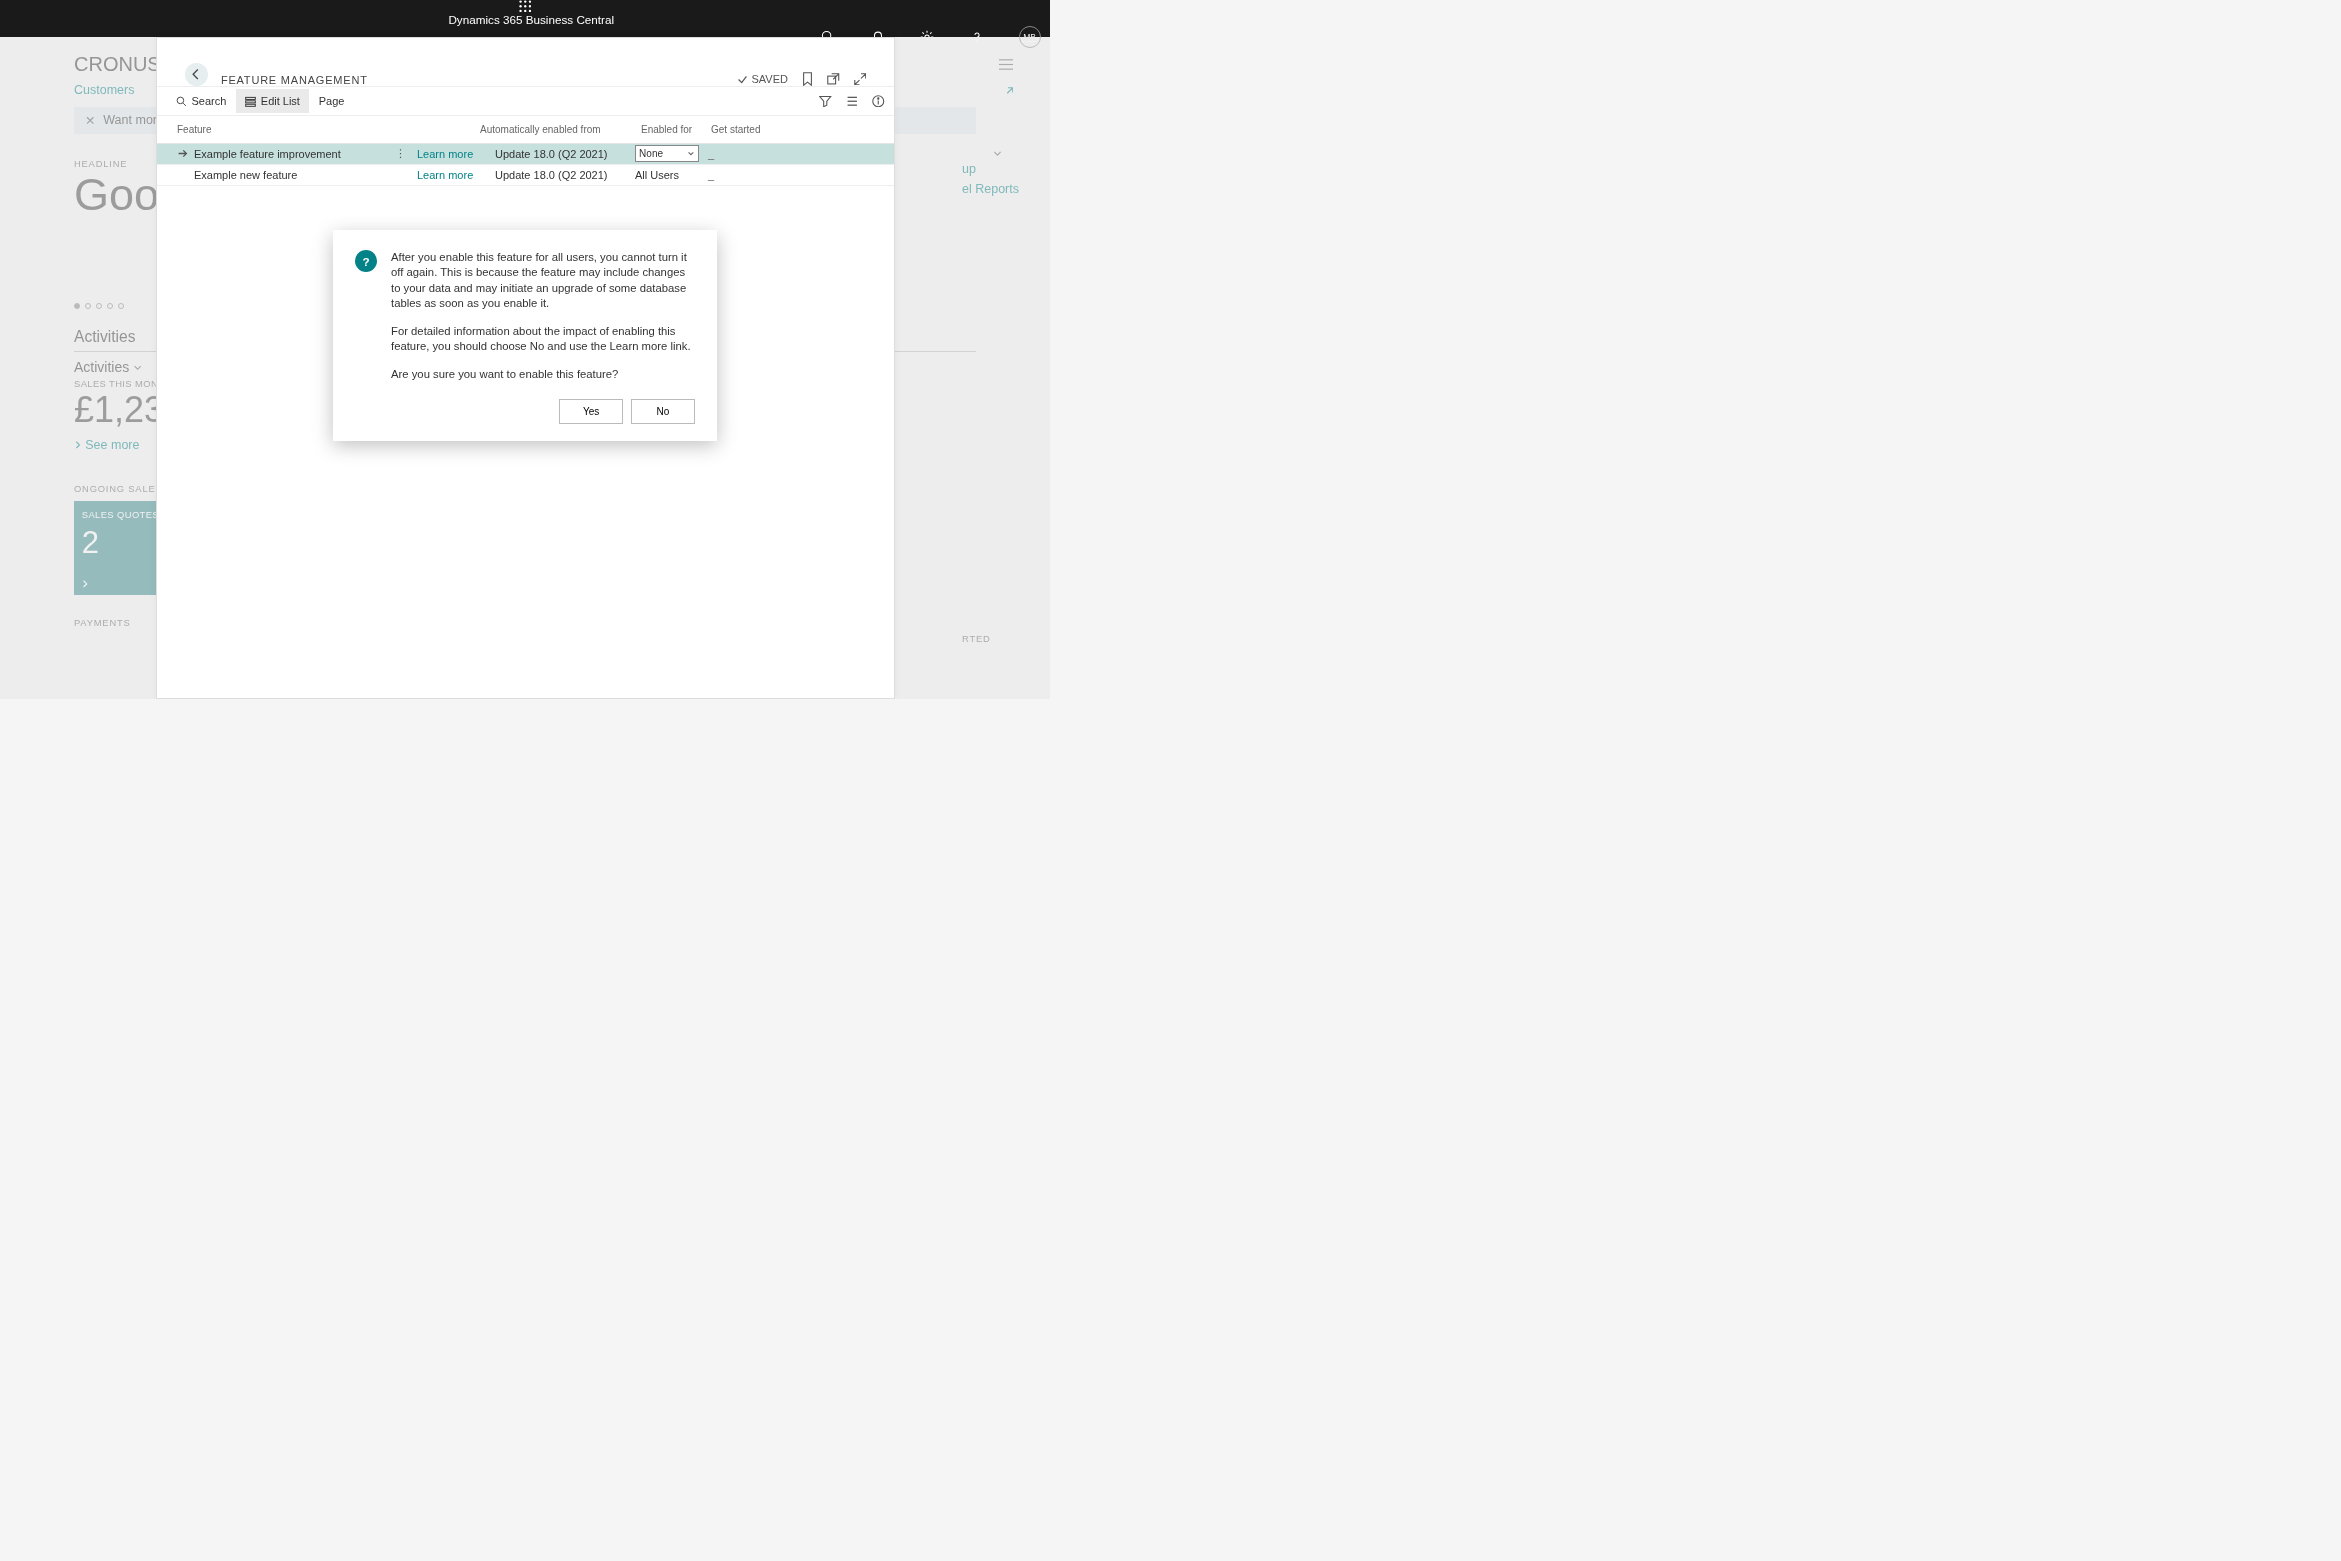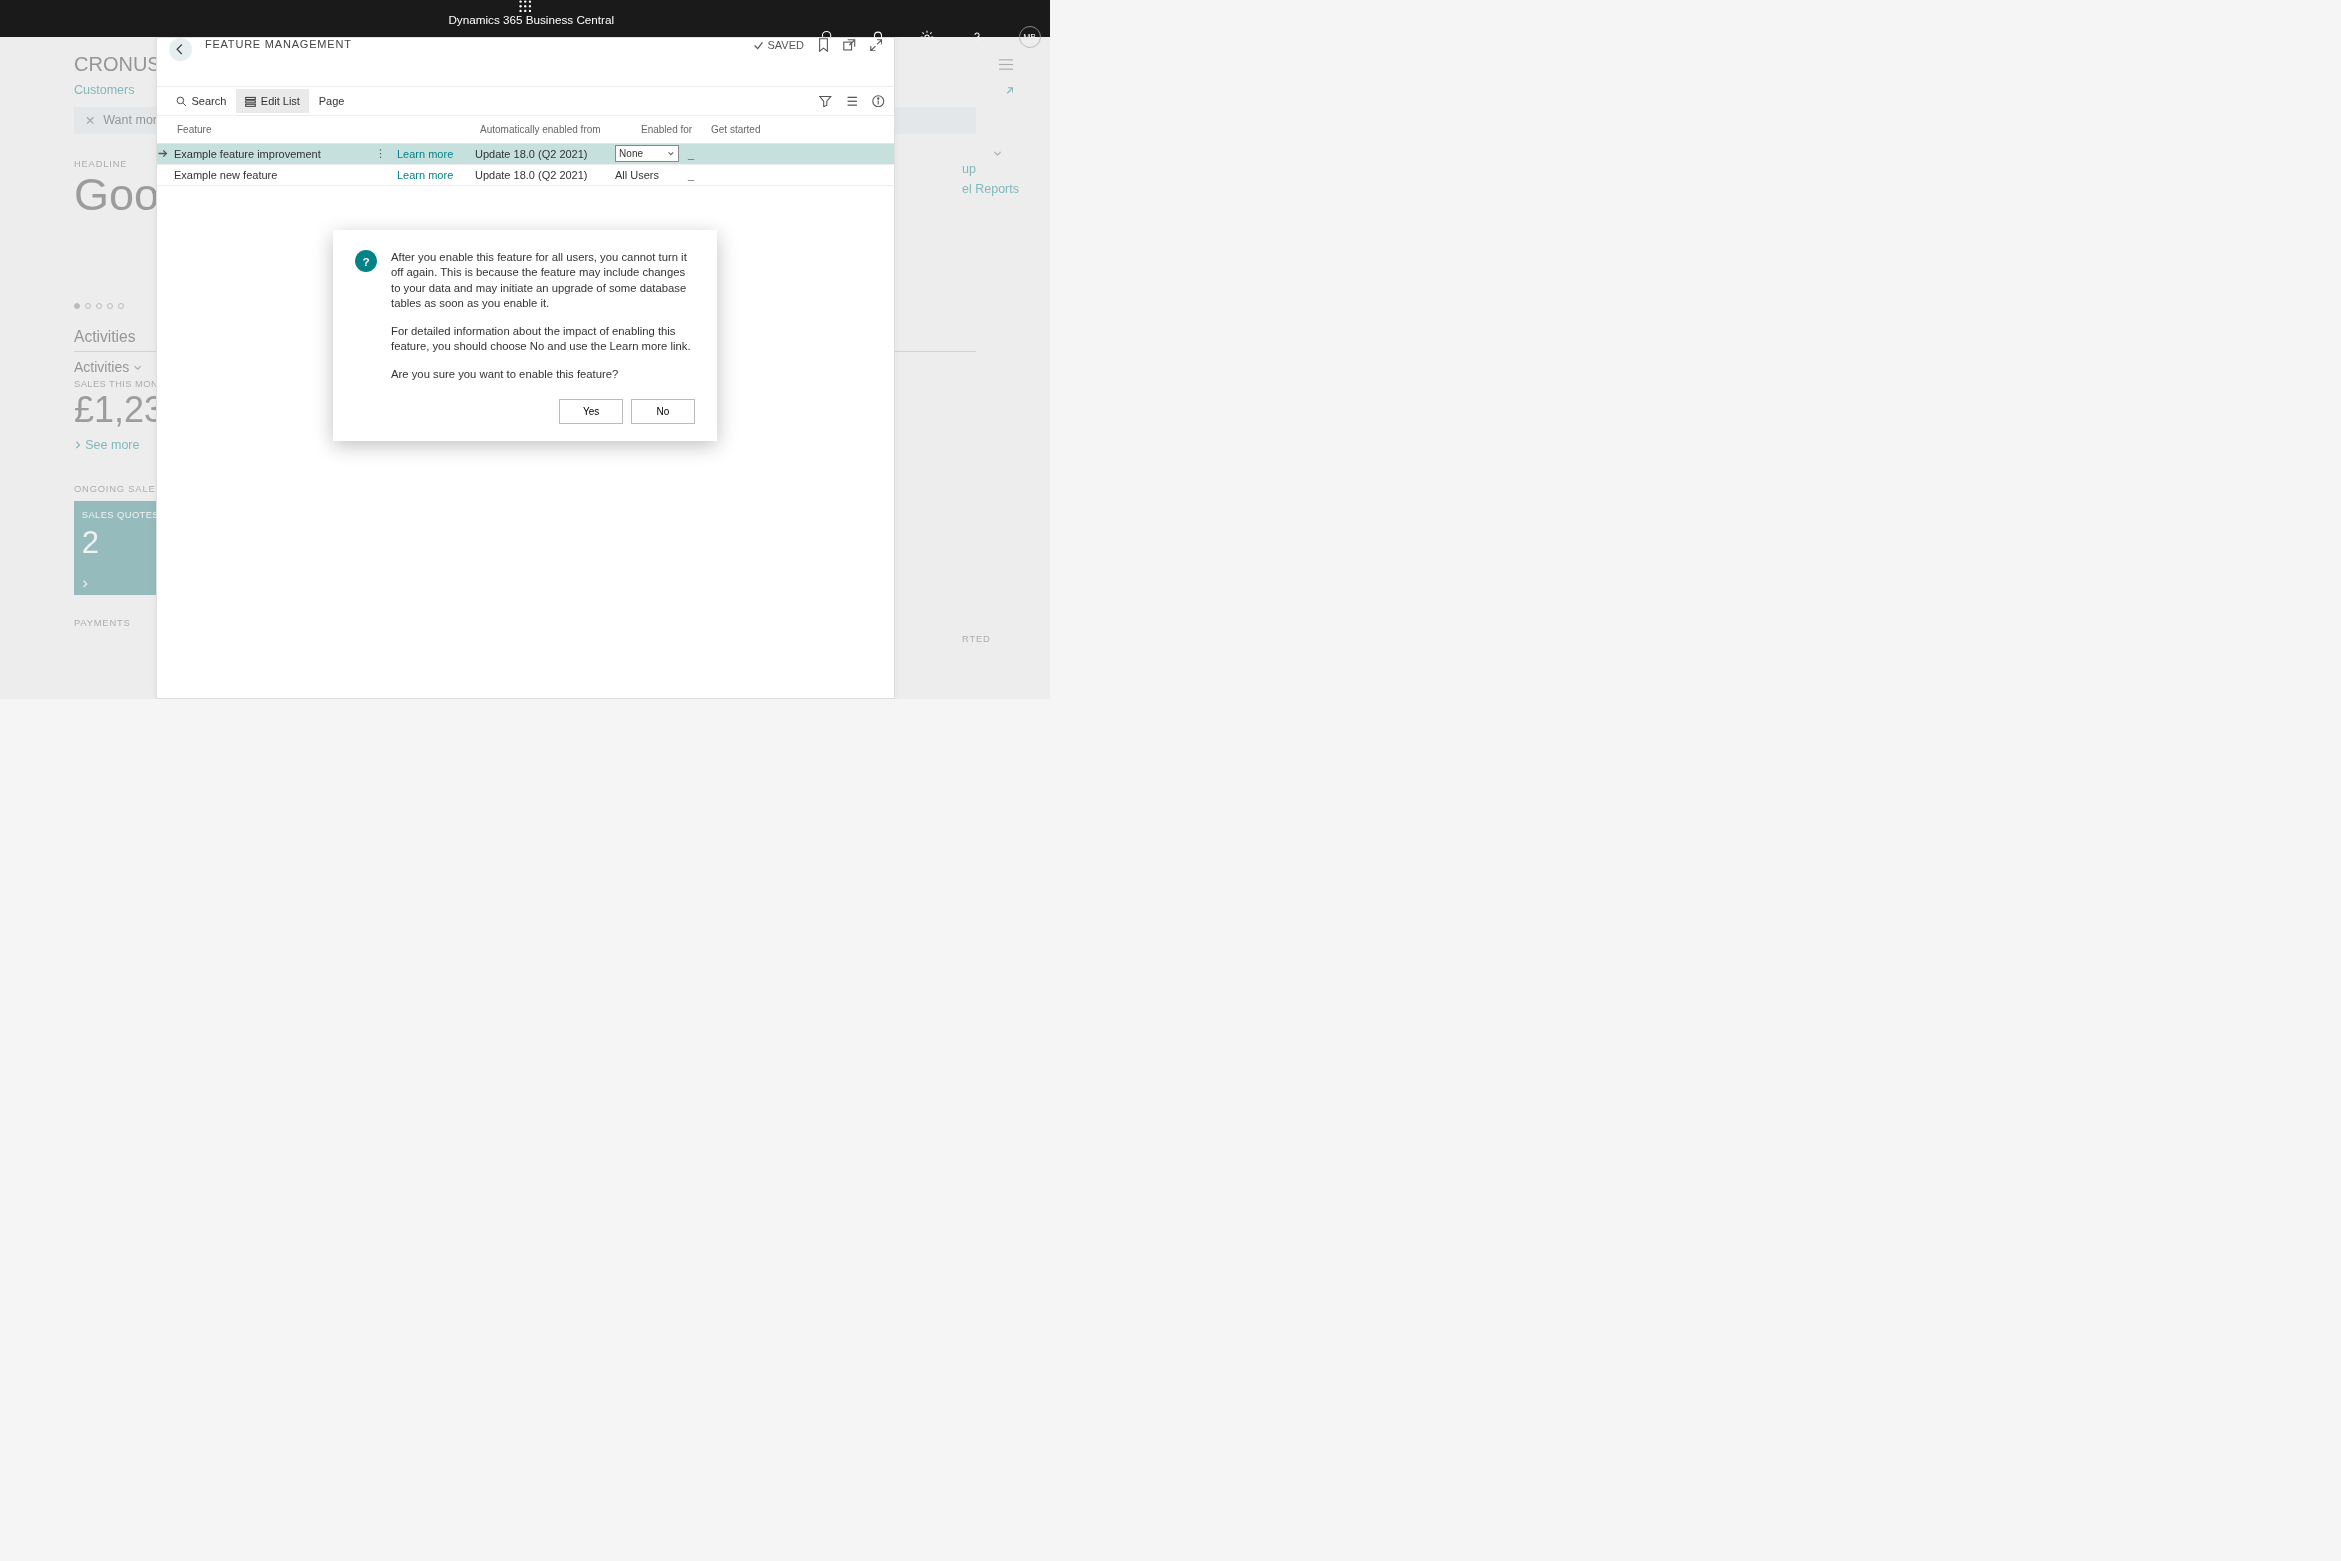--- a/index.html
+++ b/index.html
@@ -38,42 +38,42 @@
   .bg .rightlinks div { margin-bottom:6.2px; }
   .bg .expand { position:absolute; right:37px; top:50px; color:#038387; }
   .bg .menu-icon { position:absolute; right:37px; top:22px; color:#666; }
   .bg .banner-chev { position:absolute; right:47px; top:111px; color:#666; }
 
   
   .overlay { position:absolute; top:37px; left:0; right:0; bottom:0; background:rgba(230,230,230,0.55); }
 
   
   .panel { position:absolute; top:37px; left:156px; width:739px; bottom:0; background:#fff; border:0.8px solid #ddd; box-shadow:0 0 7.8px rgba(0,0,0,0.05); }
-  .panel-header { height:48px; display:flex; align-items:flex-start; padding:0 12px; gap:12.5px; }
+  .panel-header { height:48px; display:flex; align-items:flex-end; padding:0 28px; gap:12.5px; }
   .back-btn { width:23.4px; height:23.4px; border-radius:50%; background:#e6eef0; display:flex; align-items:center; justify-content:center; cursor:pointer; color:#444; }
   .panel-title { font-size:11px; letter-spacing:0.8px; color:#444; }
   .panel-header .right { margin-left:auto; display:flex; align-items:center; gap:14px; color:#555; }
   .saved { font-size:11px; color:#555; display:flex; align-items:center; gap:3.1px; }
   .hdr-icon { cursor:pointer; }
 
   .toolbar { height:30px; display:flex; align-items:center; border-top:0.8px solid #eee; border-bottom:0.8px solid #eee; padding:0 9.4px; }
   .tool-item { display:flex; align-items:center; gap:4.7px; padding:6.2px 9.4px; font-size:11px; color:#333; cursor:pointer; }
   .tool-item.active { background:#eaeaea; }
   .toolbar .right { margin-left:auto; display:flex; gap:14px; color:#555; }
   .toolbar .right .ticon { cursor:pointer; }
 
   
   .thead { display:flex; color:#666; font-size:10px; padding:7.8px 0 7.8px 20px; border-bottom:1.6px solid #e5e5e5; }
   .col-feature { width:222px; }
   .col-learn   { width:81px; }
   .col-auto    { width:161px; }
   .col-enabled { width:70px; }
   .col-get     { flex:1; }
 
-  .trow { display:flex; align-items:center; font-size:11px; color:#333; height:21px; border-bottom:0.8px solid #eee; }
+  .trow { display:flex; align-items:center; font-size:11px; color:#333; height:21px; padding-left:20px; border-bottom:0.8px solid #eee; }
   .trow.sel { background:#c6e0dd; }
   .trow .row-arrow { width:17px; color:#555; }
   .trow .feature-cell { width:201px; }
   .trow .more-cell { width:22px; color:#555; cursor:pointer; }
   .trow .learn-cell { width:78px; color:#038387; cursor:pointer; }
   .trow .auto-cell { width:140px; }
   .trow .enabled-cell { width:70px; position:relative; }
   .trow .get-cell { flex:1; color:#666; padding-left:3.1px; }
 
   .select-box { border:0.8px solid #888; background:#fff; height:17px; width:64px; display:flex; align-items:center; padding:0 3.1px; font-size:10px; color:#333; position:relative; }

